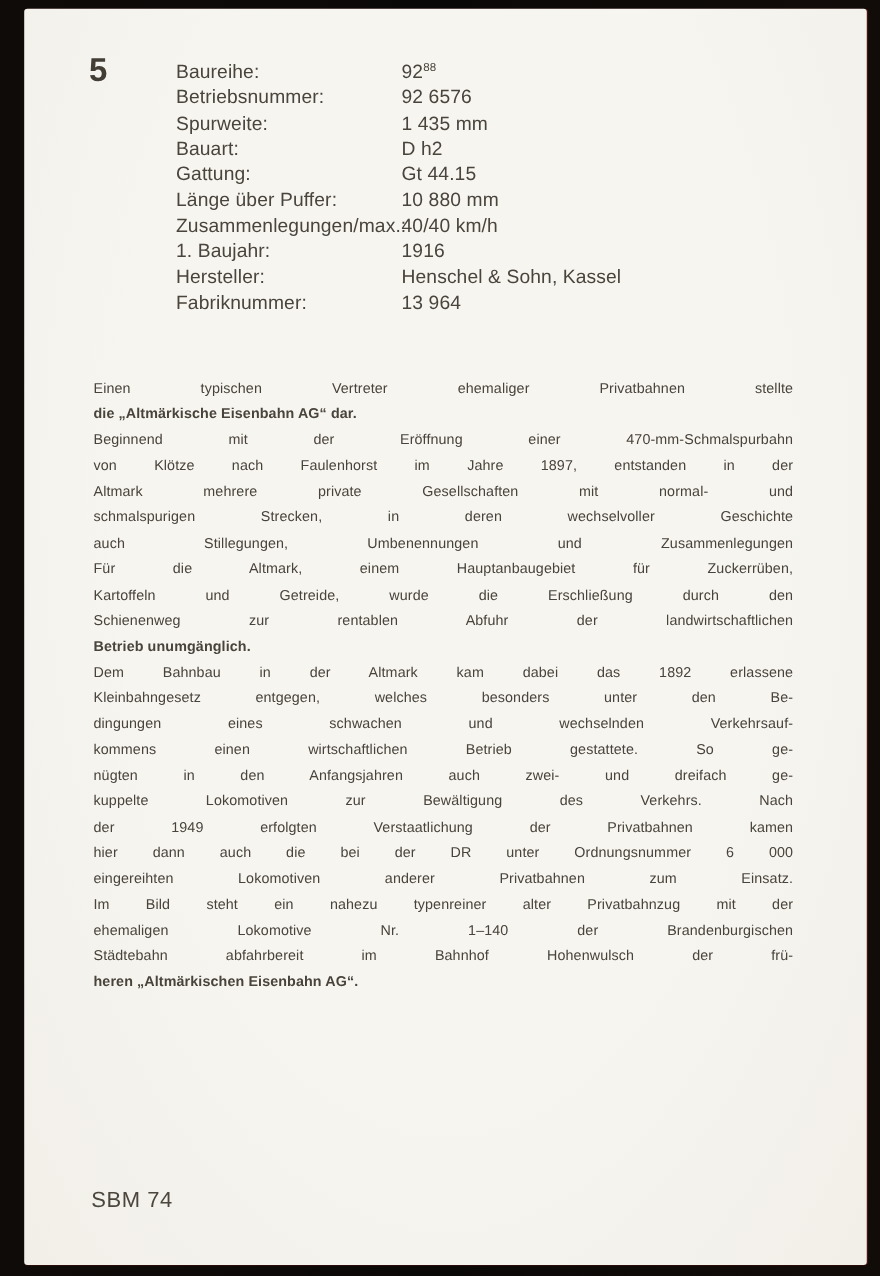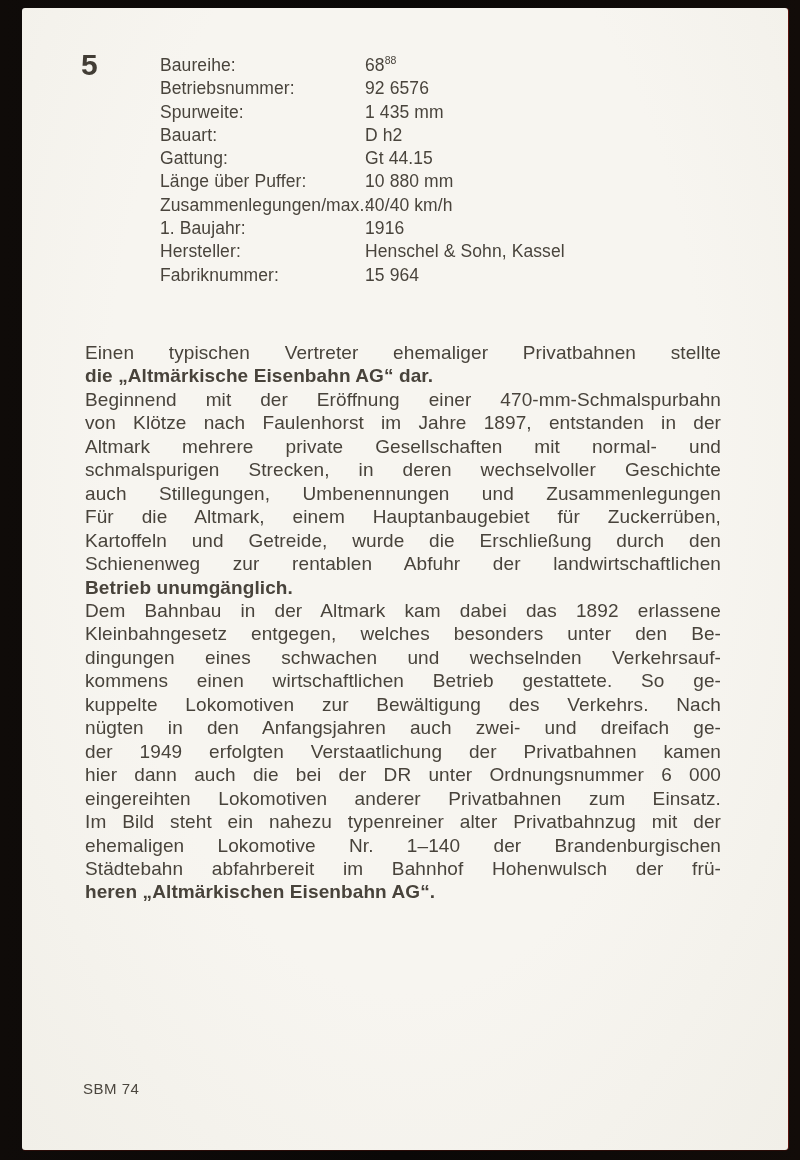--- a/index.html
+++ b/index.html
@@ -51,56 +51,56 @@
   .spec-value sup {
     font-size: 10.5px;
     vertical-align: super;
     line-height: 0;
   }
   .body-text {
     position: absolute;
     left: 63px;
     top: 333px;
     width: 636px;
-    font-size: 19px;
+    font-size: 13px;
     line-height: 23.45px;
     letter-spacing: 0.1px;
     color: #48433b;
   }
   .bline {
     text-align: justify;
     text-align-last: justify;
     white-space: normal;
   }
   .bline.para-end {
     text-align: left;
     text-align-last: left;
     font-weight: bold;
   }
   .footer {
     position: absolute;
     left: 61px;
     top: 1072px;
-    font-size: 15px;
+    font-size: 20px;
     letter-spacing: 0.5px;
     color: #4b463e;
   }
 </style>
 </head>
 <body>
 
 <div class="page">
   <div class="card">
 
     <div class="page-number">5</div>
 
     <div class="specs">
         <div class="spec-row">
         <span class="spec-label">Baureihe:</span>
-        <span class="spec-value"><span>68</span><sup>88</sup></span>
+        <span class="spec-value"><span>92</span><sup>88</sup></span>
       </div>
         <div class="spec-row">
         <span class="spec-label">Betriebsnummer:</span>
         <span class="spec-value"><span>92 6576</span><sup></sup></span>
       </div>
         <div class="spec-row">
         <span class="spec-label">Spurweite:</span>
         <span class="spec-value"><span>1 435 mm</span><sup></sup></span>
       </div>
         <div class="spec-row">
@@ -122,42 +122,42 @@
         <div class="spec-row">
         <span class="spec-label">1. Baujahr:</span>
         <span class="spec-value"><span>1916</span><sup></sup></span>
       </div>
         <div class="spec-row">
         <span class="spec-label">Hersteller:</span>
         <span class="spec-value"><span>Henschel &amp; Sohn, Kassel</span><sup></sup></span>
       </div>
         <div class="spec-row">
         <span class="spec-label">Fabriknummer:</span>
-        <span class="spec-value"><span>15 964</span><sup></sup></span>
+        <span class="spec-value"><span>13 964</span><sup></sup></span>
       </div>
       </div>
 
     <div class="body-text">
         <div class="bline">Einen typischen Vertreter ehemaliger Privatbahnen stellte</div>
         <div class="bline para-end">die „Altmärkische Eisenbahn AG“ dar.</div>
         <div class="bline">Beginnend mit der Eröffnung einer 470-mm-Schmalspurbahn</div>
         <div class="bline">von Klötze nach Faulenhorst im Jahre 1897, entstanden in der</div>
         <div class="bline">Altmark mehrere private Gesellschaften mit normal- und</div>
         <div class="bline">schmalspurigen Strecken, in deren wechselvoller Geschichte</div>
         <div class="bline">auch Stillegungen, Umbenennungen und Zusammenlegungen</div>
         <div class="bline">Für die Altmark, einem Hauptanbaugebiet für Zuckerrüben,</div>
         <div class="bline">Kartoffeln und Getreide, wurde die Erschließung durch den</div>
         <div class="bline">Schienenweg zur rentablen Abfuhr der landwirtschaftlichen</div>
         <div class="bline para-end">Betrieb unumgänglich.</div>
         <div class="bline">Dem Bahnbau in der Altmark kam dabei das 1892 erlassene</div>
         <div class="bline">Kleinbahngesetz entgegen, welches besonders unter den Be-</div>
         <div class="bline">dingungen eines schwachen und wechselnden Verkehrsauf-</div>
         <div class="bline">kommens einen wirtschaftlichen Betrieb gestattete. So ge-</div>
+        <div class="bline">nügten in den Anfangsjahren auch zwei- und dreifach ge-</div>
         <div class="bline">kuppelte Lokomotiven zur Bewältigung des Verkehrs. Nach</div>
-        <div class="bline">nügten in den Anfangsjahren auch zwei- und dreifach ge-</div>
         <div class="bline">der 1949 erfolgten Verstaatlichung der Privatbahnen kamen</div>
         <div class="bline">hier dann auch die bei der DR unter Ordnungsnummer 6 000</div>
         <div class="bline">eingereihten Lokomotiven anderer Privatbahnen zum Einsatz.</div>
         <div class="bline">Im Bild steht ein nahezu typenreiner alter Privatbahnzug mit der</div>
         <div class="bline">ehemaligen Lokomotive Nr. 1–140 der Brandenburgischen</div>
         <div class="bline">Städtebahn abfahrbereit im Bahnhof Hohenwulsch der frü-</div>
         <div class="bline para-end">heren „Altmärkischen Eisenbahn AG“.</div>
       </div>
 
     <div class="footer">SBM 74</div>

